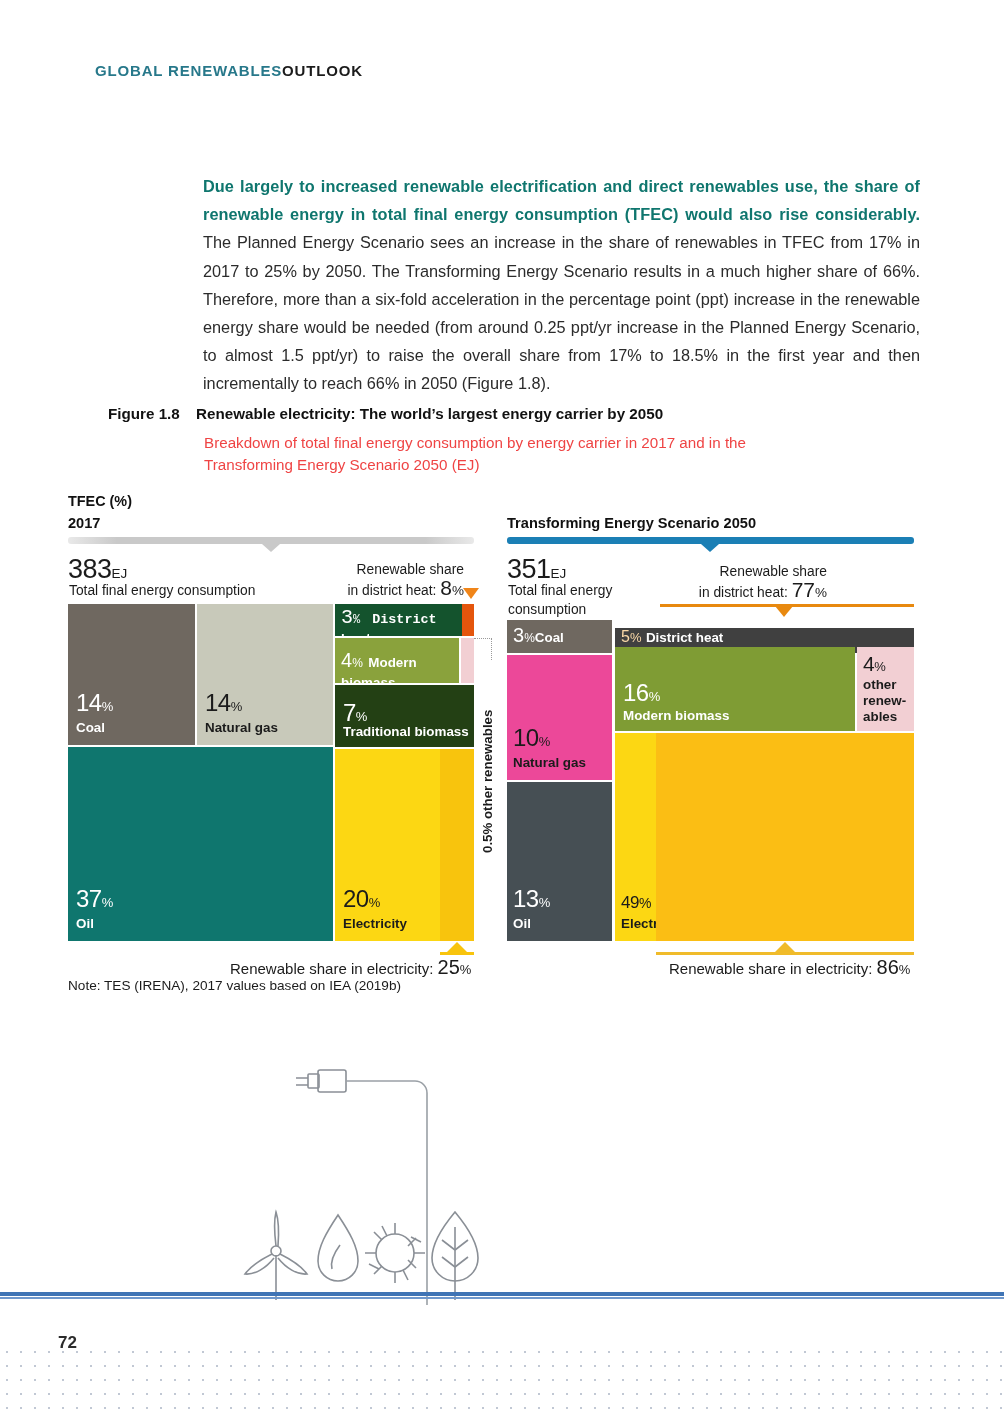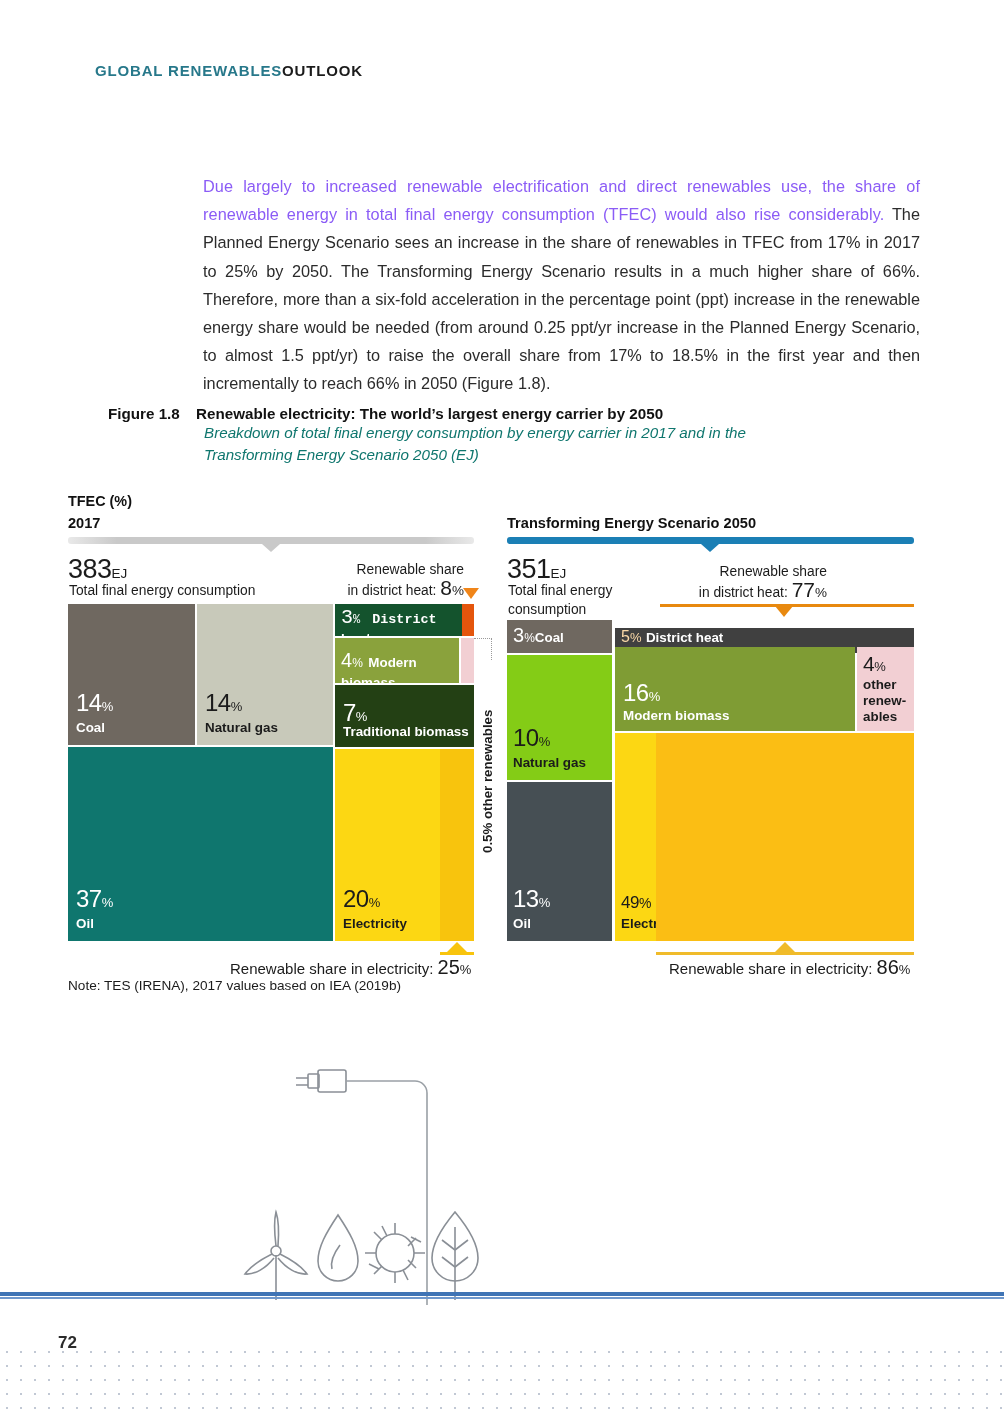--- a/index.html
+++ b/index.html
@@ -13,27 +13,27 @@
   .run-head{position:absolute;left:68px;top:62px;font-size:15px;letter-spacing:.055em;font-weight:600;margin-left:27px;}
   .run-head .teal{color:#27788a;}
   .run-head .blk{color:#1b1b1b;}
 
   
   .body-copy{
     position:absolute;left:203px;top:172px;width:717px;
     font-size:16.3px;line-height:28.2px;color:#2b2b2b;
     text-align:justify;
   }
-  .body-copy b{font-weight:normal;color:#8b5cf6;letter-spacing:.005em;}
+  .body-copy b{font-weight:bold;color:#0f766e;letter-spacing:.005em;}
 
   
   .fig-cap{position:absolute;left:108px;top:405px;width:820px;}
   .fig-cap .row1{font-size:15.2px;font-weight:bold;color:#111;}
   .fig-cap .row1 .num{display:inline-block;width:88px;}
-  .fig-cap .sub{margin-left:96px;font-size:15.2px;font-style:italic;color:#0f766e;line-height:22px;margin-top:0;}
+  .fig-cap .sub{margin-left:96px;font-size:15.2px;color:#ef4444;line-height:22px;margin-top:10px;}
 
   
   .tfec-label{position:absolute;left:68px;top:493px;font-size:14.4px;font-weight:bold;color:#111;}
 
   .panel{position:absolute;}
   .panel-title{position:absolute;width:100%;font-size:14.6px;font-weight:bold;color:#111;}
 
   .topbar{position:absolute;height:7px;border-radius:3px;}
   .topbar.grey{background:linear-gradient(90deg,#e9e9e9,#c9c9c9 12%,#c9c9c9 88%,#e9e9e9);}
   .topbar.blue{background:#1b7fb5;}
@@ -193,21 +193,21 @@
   </div>
   <div class="callout-line" style="left:153px;top:89px;width:254px;background:#e8890f;"></div>
   <div class="callout-arrow" style="left:268px;top:91px;border-top:11px solid #e8890f;border-left-width:9px;border-right-width:9px;"></div>
 
   <div class="mosaic" style="left:0;top:105px;width:407px;height:321px;">
 
     <div class="blk" style="left:0;top:0;width:105px;height:33px;background:#6f6860;">
       <div class="inline" style="left:6px;top:5px;color:#fff;"><span>3</span><span class="p">%</span><span class="nm">Coal</span></div>
     </div>
 
-    <div class="blk" style="left:0;top:35px;width:105px;height:125px;background:#84cc16;text-align:right;">
+    <div class="blk" style="left:0;top:35px;width:105px;height:125px;background:#ec4899;text-align:right;">
       <div class="v" style="left:6px;bottom:30px;color:#1b1b1b;"><span>10</span><span class="p">%</span></div>
       <div class="n" style="left:6px;bottom:10px;color:#1b1b1b;">Natural gas</div>
     </div>
 
     <div class="blk" style="left:0;top:162px;width:105px;height:159px;background:#464f54;">
       <div class="v" style="left:6px;bottom:30px;color:#fff;"><span>13</span><span class="p">%</span></div>
       <div class="n" style="left:6px;bottom:10px;color:#fff;">Oil</div>
     </div>
 
     <div class="blk" style="left:108px;top:8px;width:299px;height:25px;background:#404040;">

